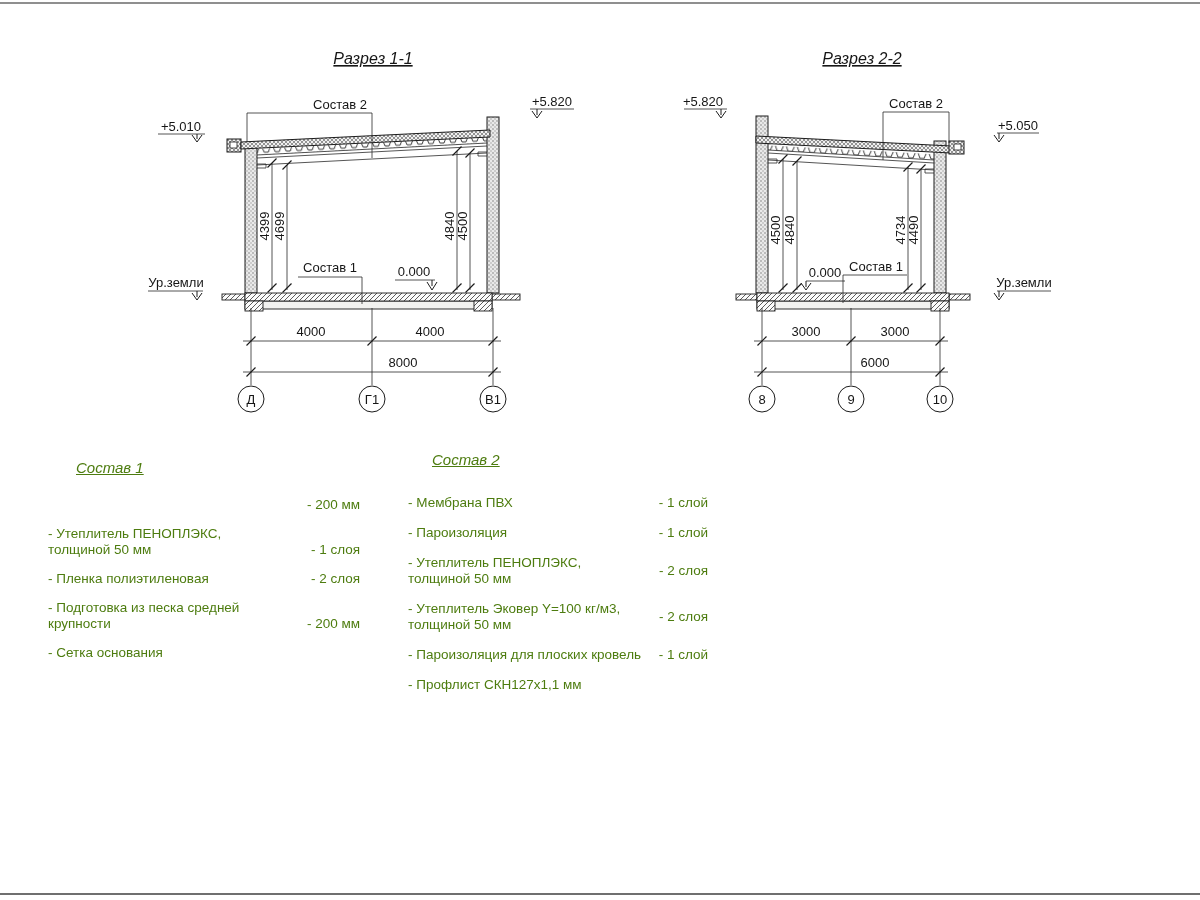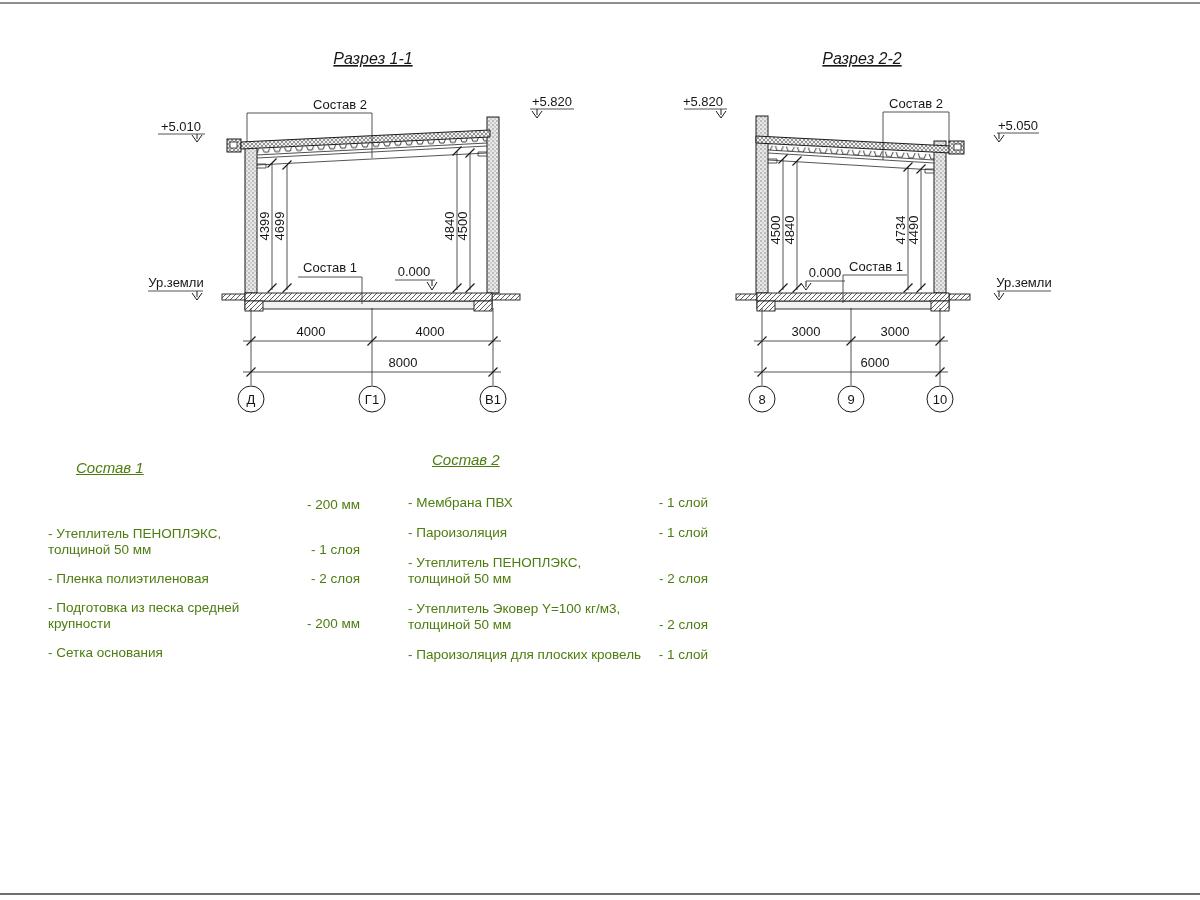--- a/index.html
+++ b/index.html
@@ -19,21 +19,21 @@
   .slab{fill:url(#dg);stroke:#1c1c1c;stroke-width:0.9;}
   .sand{fill:#f2f2f0;stroke:#1c1c1c;stroke-width:0.9;}
   .axis{fill:#fff;stroke:#1c1c1c;stroke-width:1;}
   .mlist{position:absolute;font-size:13.5px;line-height:16px;}
   #sostav1{left:48px;top:460px;width:312px;}
   #sostav2{left:408px;top:452px;width:300px;}
   .mhead{font-style:italic;text-decoration:underline;font-size:15px;line-height:16px;
          margin:0 0 21px 28px;}
   #sostav2 .mhead{margin:0 0 27px 24px;}
   .mitem{display:flex;align-items:flex-end;margin-bottom:13px;}
-  #sostav2 .mitem{margin-bottom:14px;}
+  #sostav2 .mitem{margin-bottom:14px;align-items:center;}
   .mtext{width:254px;}
   #sostav2 .mtext{width:246px;}
   .mval{margin-left:auto;white-space:nowrap;}
 </style>
 </head>
 <body>
 
 <div class="page">
   <div class="edge top"></div>
   <div class="edge bottom"></div>
@@ -312,14 +312,21 @@
         </div>
       <div class="mval">- 2 слоя</div>
     </div>
     <div class="mitem">
       <div class="mtext">
           <div>- Пароизоляция для плоских кровель</div>
           <div></div>
         </div>
       <div class="mval">- 1 слой</div>
     </div>
+    <div class="mitem">
+      <div class="mtext">
+          <div>- Профлист СКН127х1,1 мм</div>
+          <div></div>
+        </div>
+      <div class="mval"></div>
+    </div>
   </div>
 </div>
 
 </body></html>

